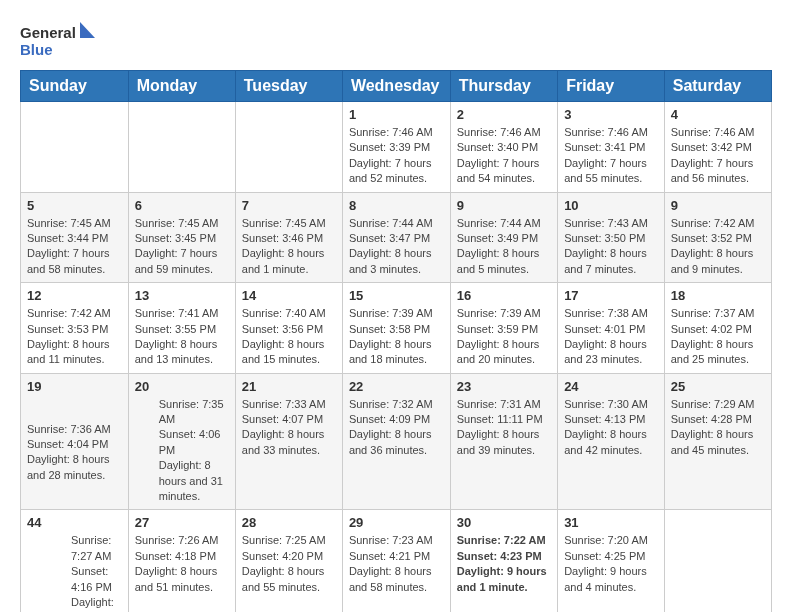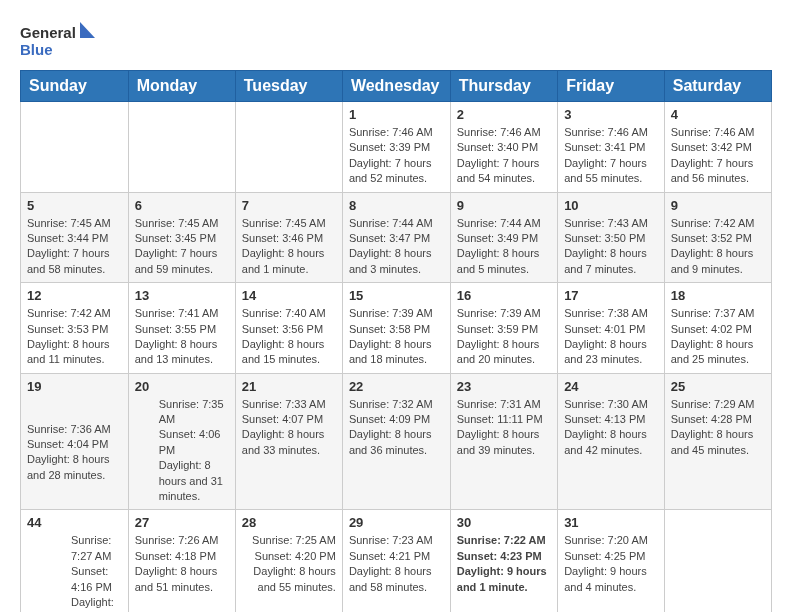--- a/index.html
+++ b/index.html
@@ -274,21 +274,21 @@
 Daylight: 8 hours and 48 minutes.</div>
         </td>
         <td>
           <div class="day-number">27</div>
           <div class="day-info" style="white-space: pre-line;">Sunrise: 7:26 AM
 Sunset: 4:18 PM
 Daylight: 8 hours and 51 minutes.</div>
         </td>
         <td>
           <div class="day-number">28</div>
-          <div class="day-info" style="white-space: pre-line; text-align: right;">Sunrise: 7:25 AM
+          <div class="day-info" style="white-space: pre-line;">Sunrise: 7:25 AM
 Sunset: 4:20 PM
 Daylight: 8 hours and 55 minutes.</div>
         </td>
         <td>
           <div class="day-number">29</div>
           <div class="day-info" style="white-space: pre-line;">Sunrise: 7:23 AM
 Sunset: 4:21 PM
 Daylight: 8 hours and 58 minutes.</div>
         </td>
         <td>

